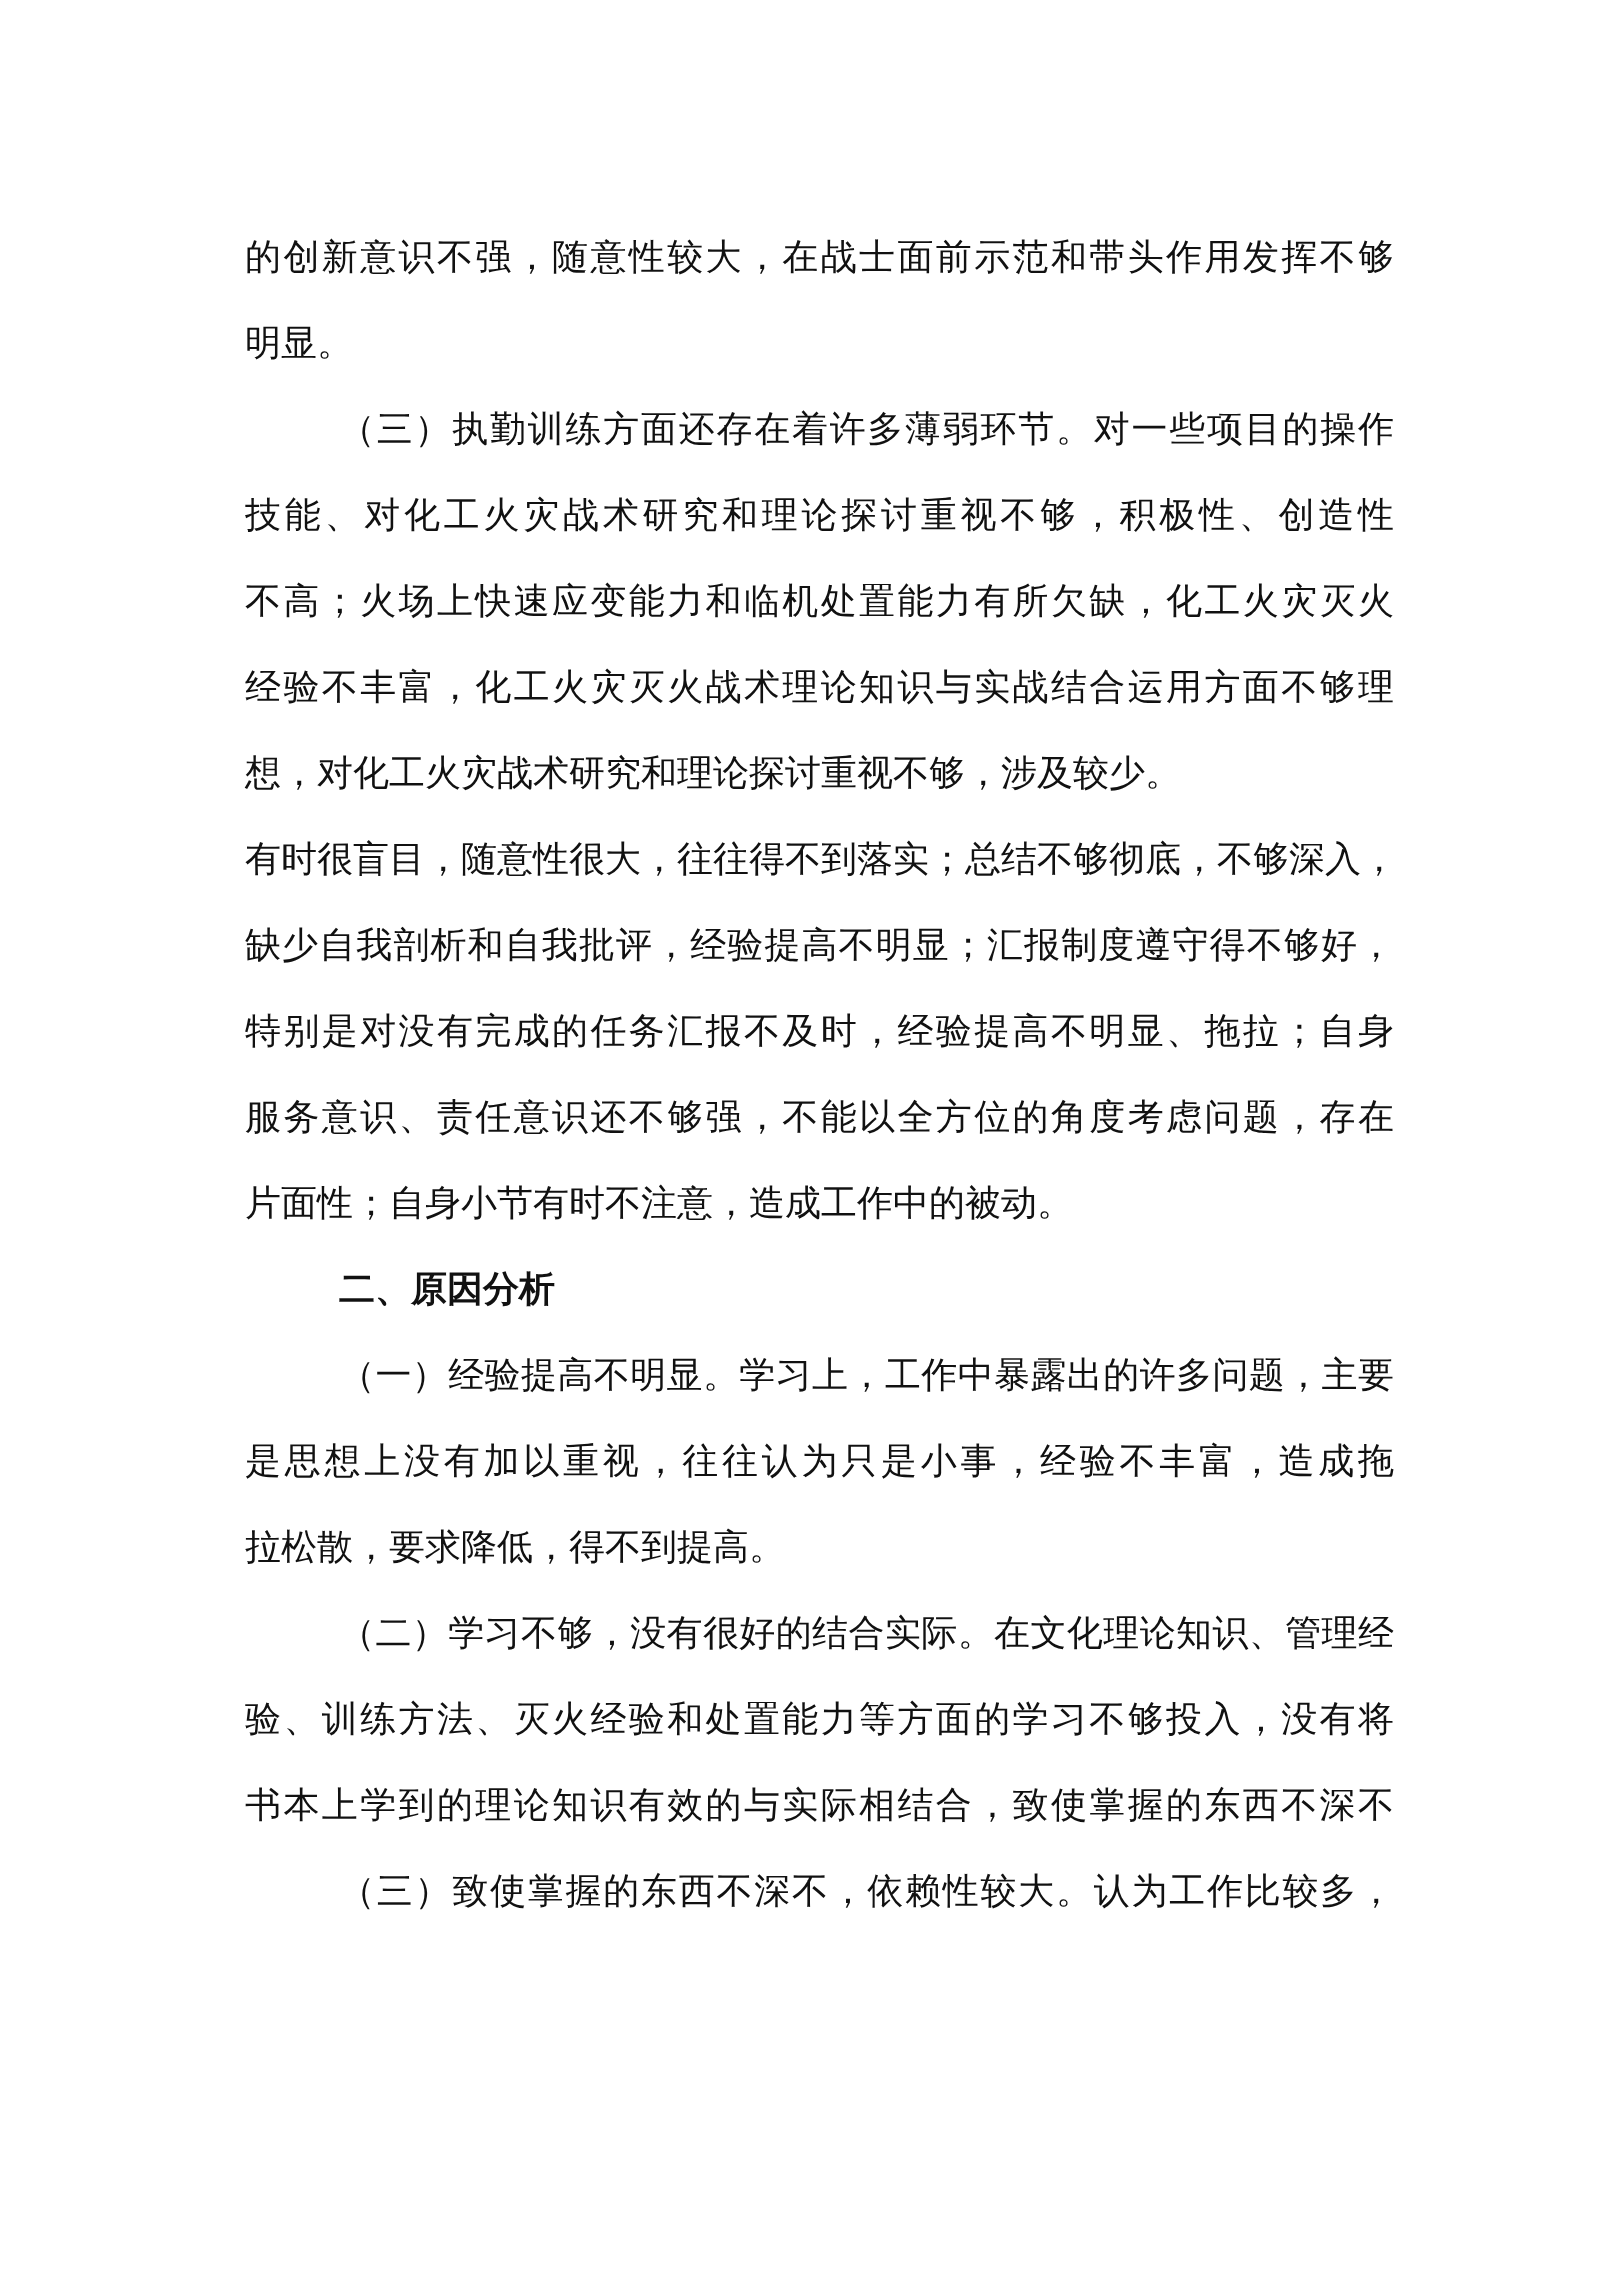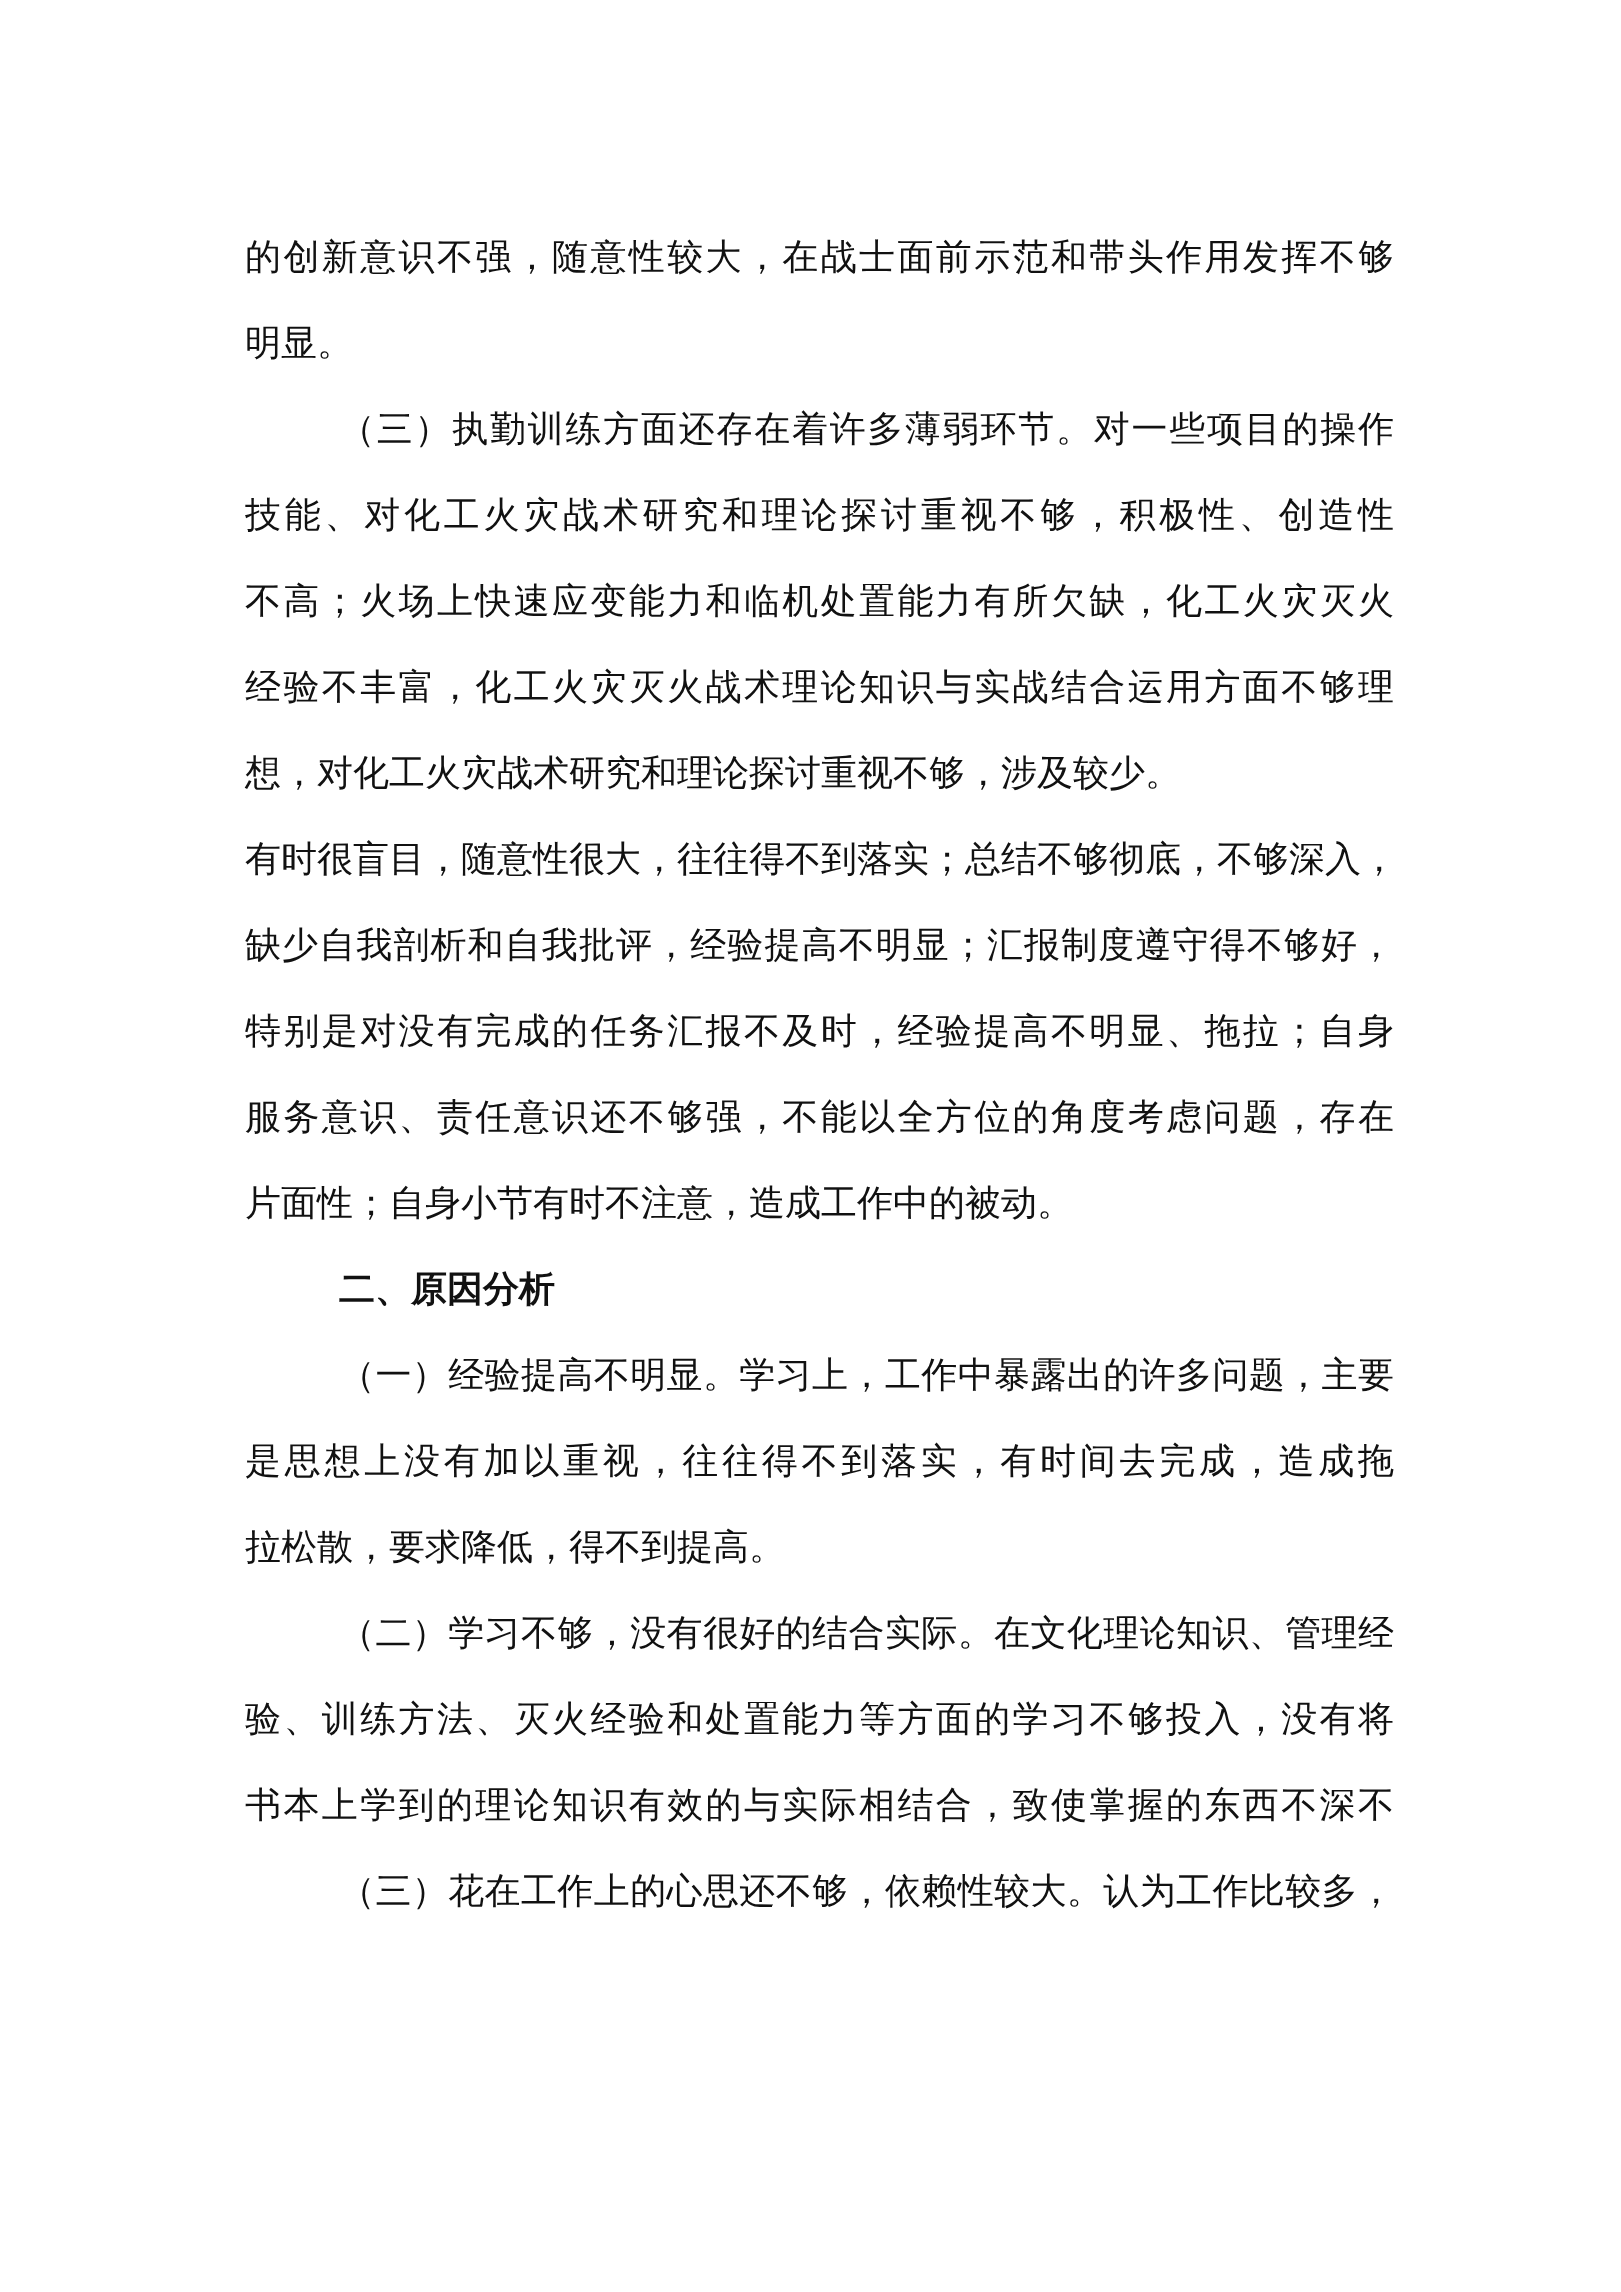--- a/index.html
+++ b/index.html
@@ -67,28 +67,28 @@
     <div class="line">服务意识、责任意识还不够强，不能以全方位的角度考虑问题，存在</div>
     <div class="line last">片面性；自身小节有时不注意，造成工作中的被动。</div>
   </div>
 
   <div>
     <div class="line heading">二、原因分析</div>
   </div>
 
   <div>
     <div class="line indent">（一）经验提高不明显。学习上，工作中暴露出的许多问题，主要</div>
-    <div class="line">是思想上没有加以重视，往往得不到落实，有时间去完成，造成拖</div>
+    <div class="line">是思想上没有加以重视，往往认为只是小事，经验不丰富，造成拖</div>
     <div class="line last">拉松散，要求降低，得不到提高。</div>
   </div>
 
   <div>
     <div class="line indent">（二）学习不够，没有很好的结合实际。在文化理论知识、管理经</div>
     <div class="line">验、训练方法、灭火经验和处置能力等方面的学习不够投入，没有将</div>
     <div class="line">书本上学到的理论知识有效的与实际相结合，致使掌握的东西不深不</div>
   </div>
 
   <div>
-    <div class="line indent">（三）花在工作上的心思还不够，依赖性较大。认为工作比较多，</div>
+    <div class="line indent">（三）致使掌握的东西不深不，依赖性较大。认为工作比较多，</div>
   </div>
 
 </div>
 
 
 </body></html>

